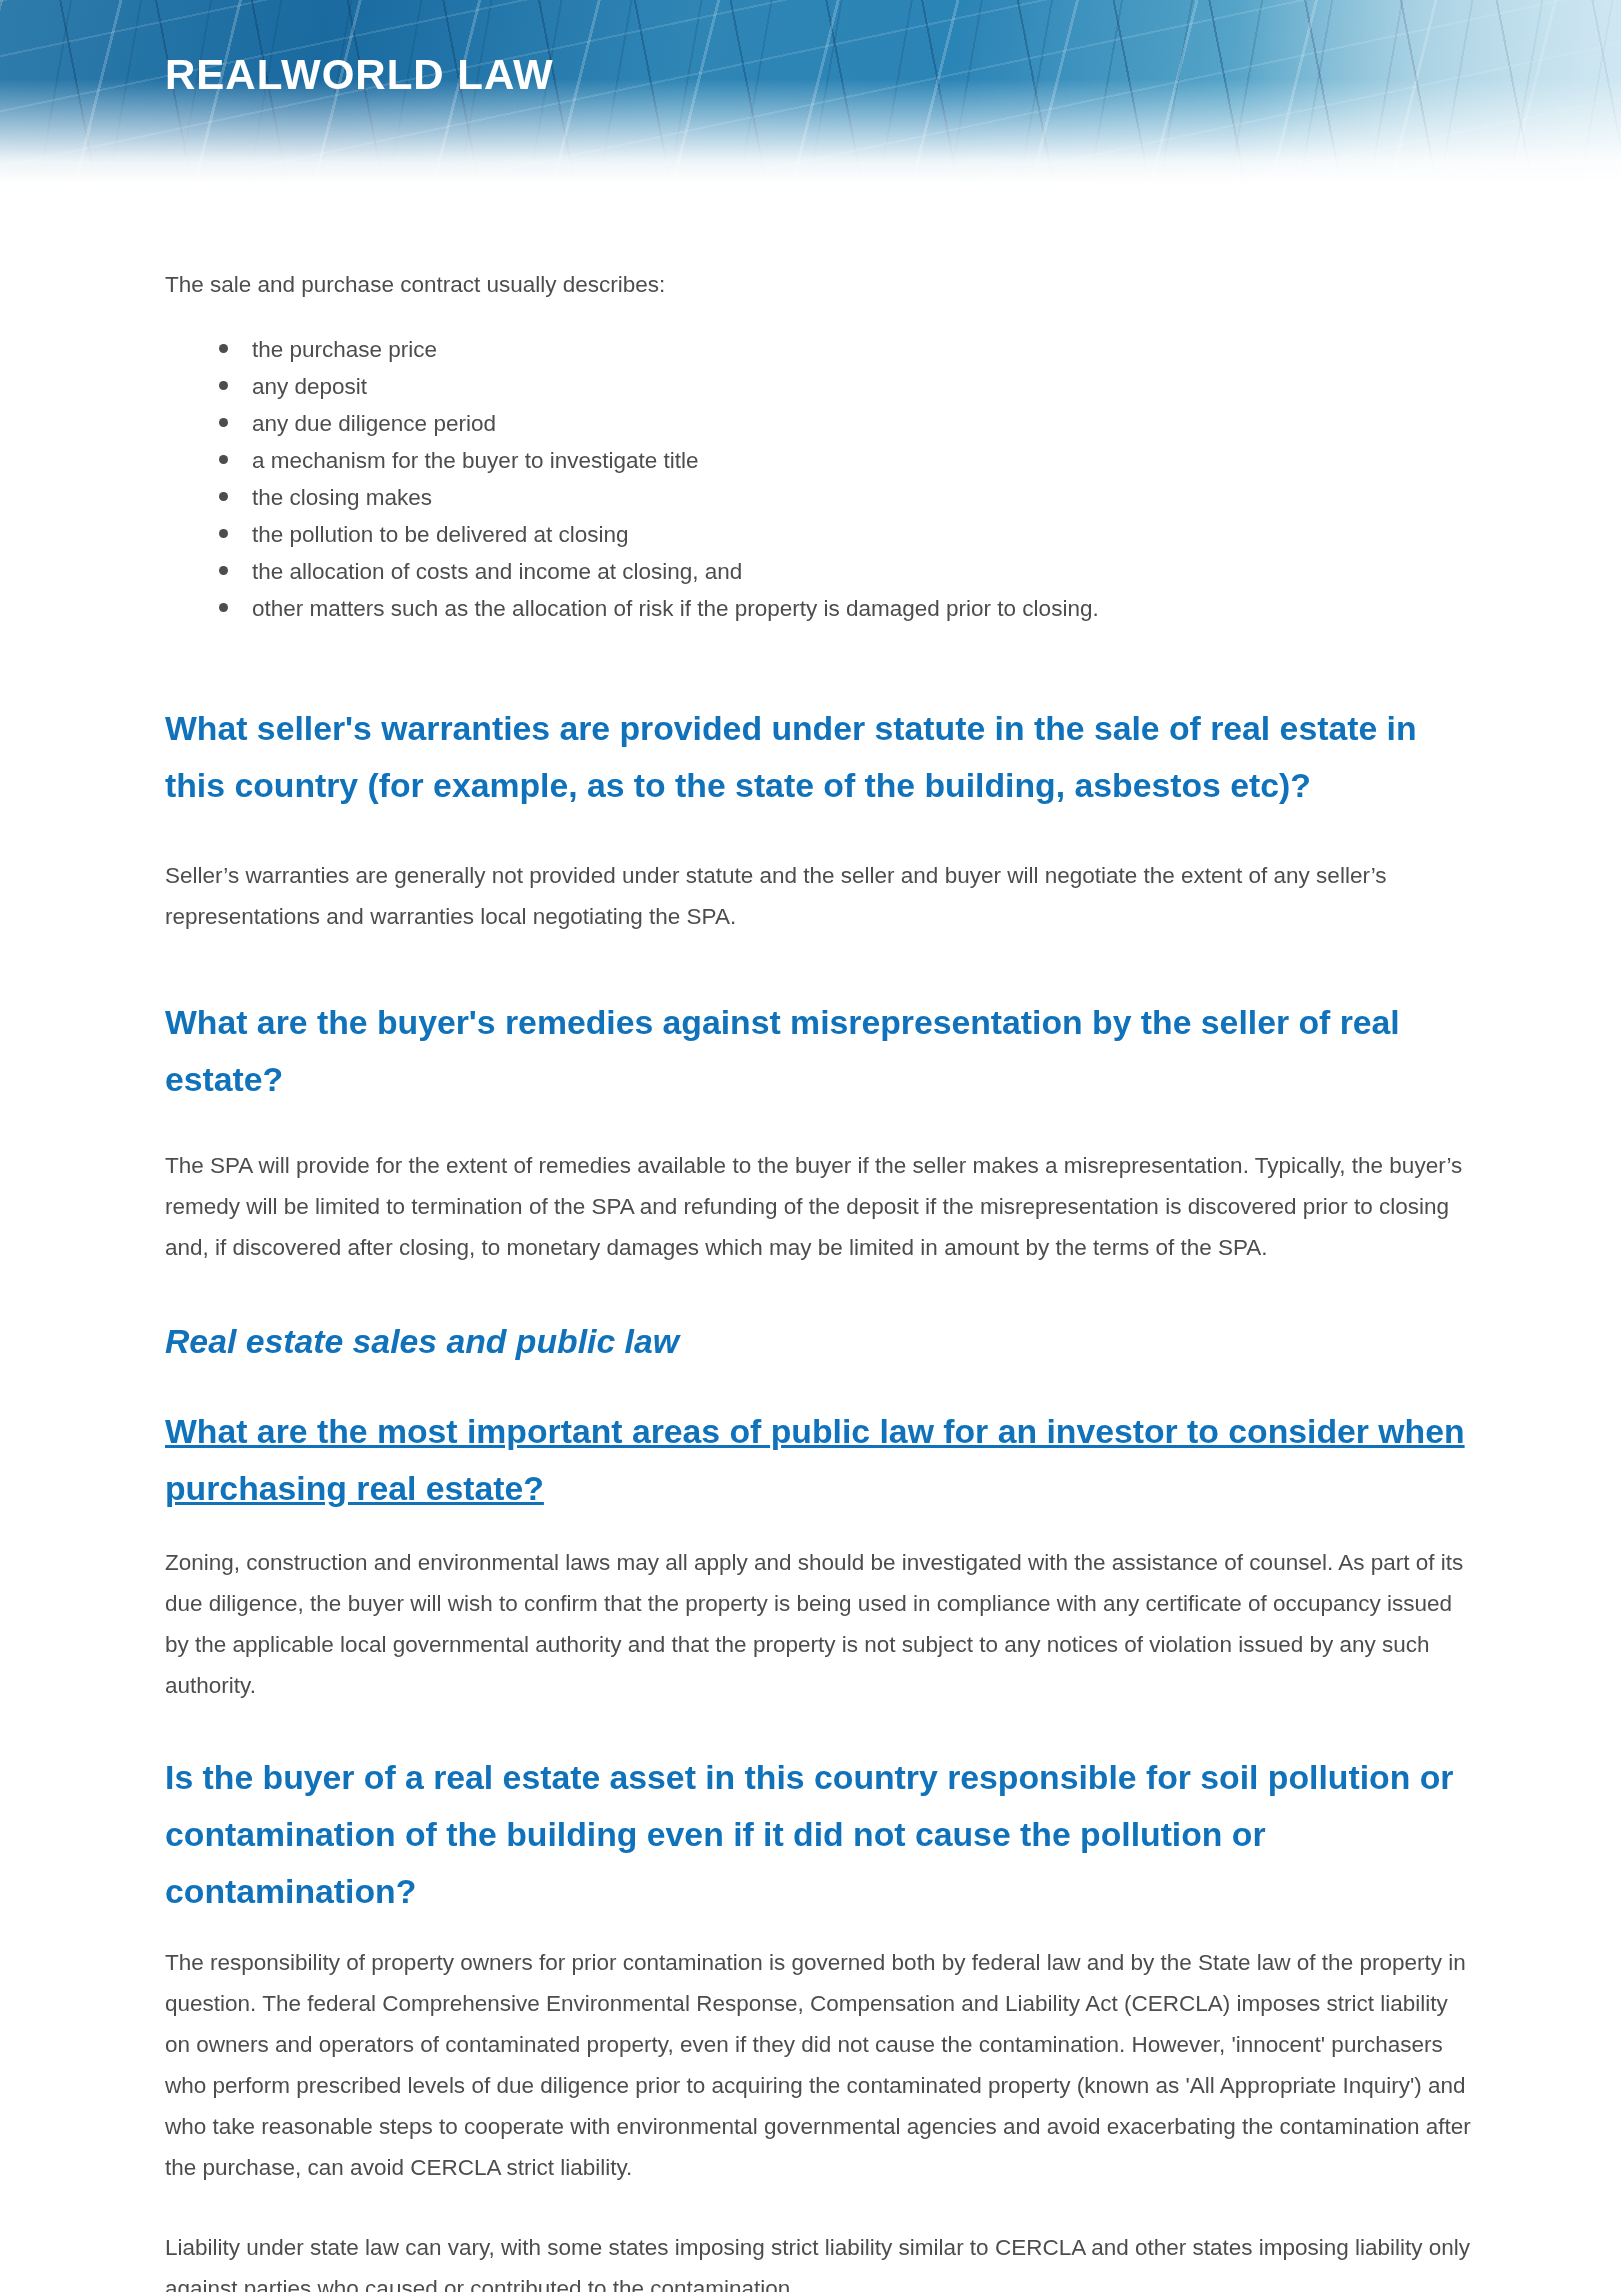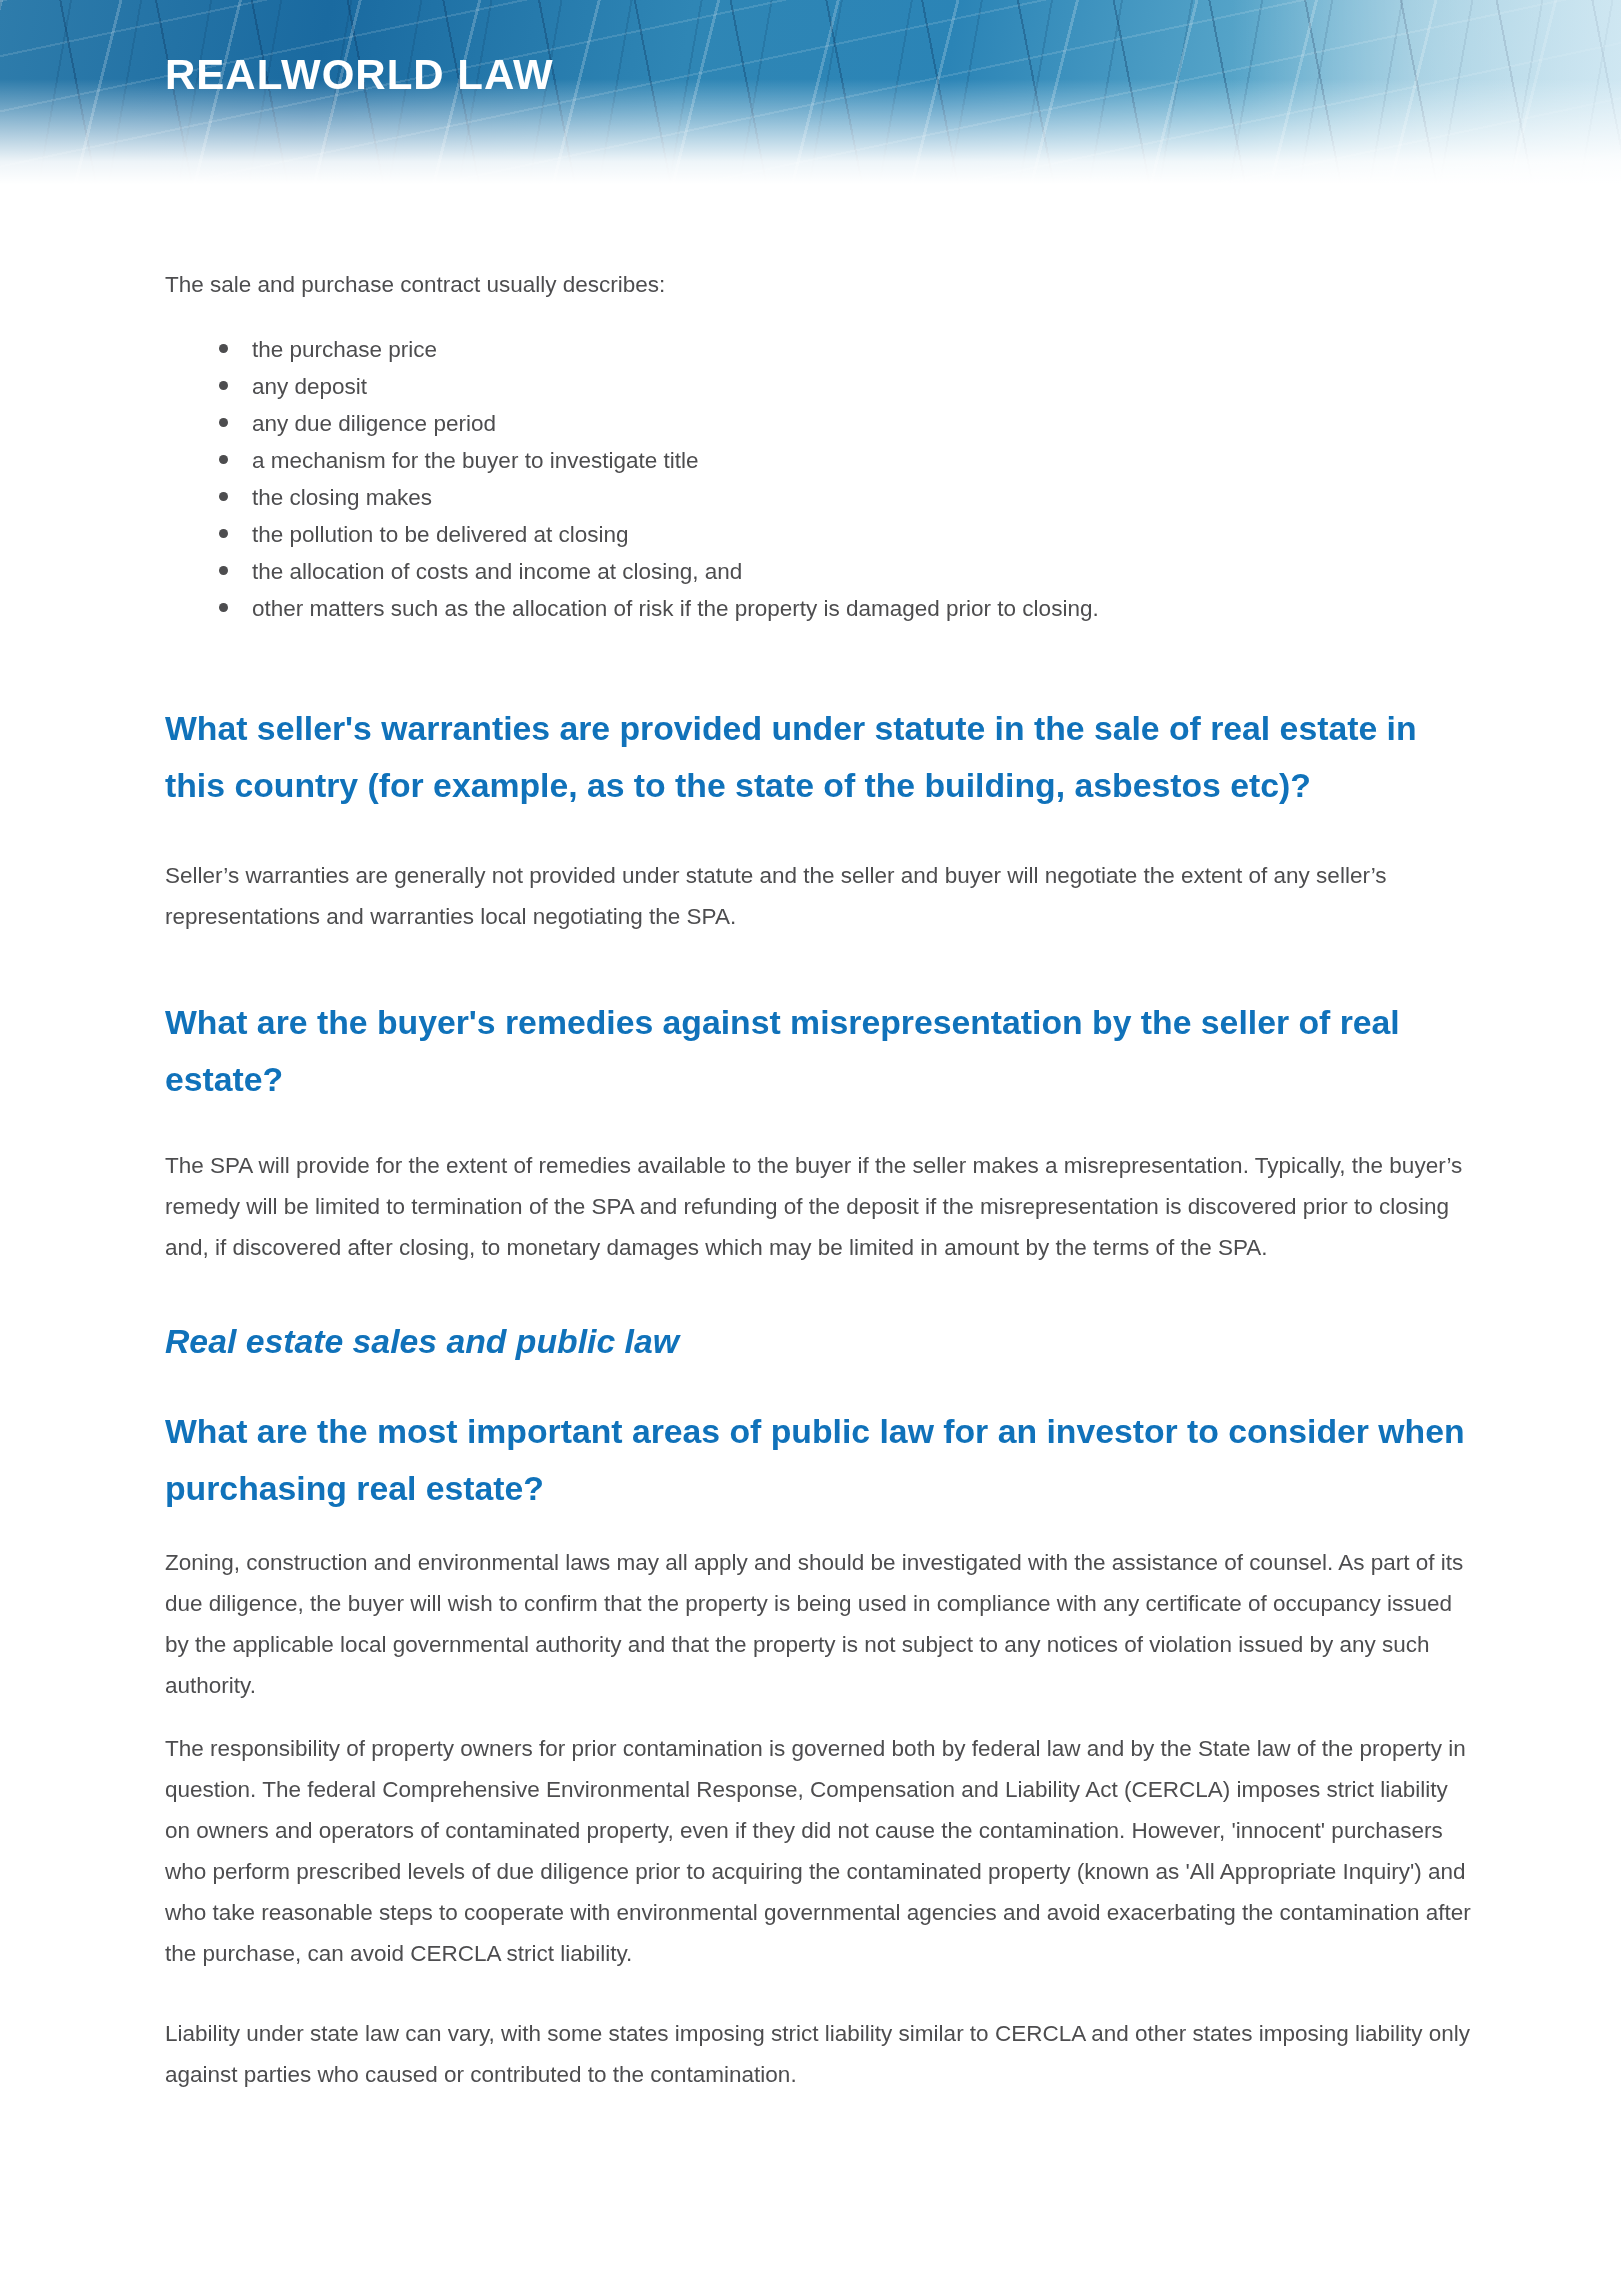--- a/index.html
+++ b/index.html
@@ -76,21 +76,21 @@
     color: #1072BA;
     font-style: italic;
     font-weight: 600;
     line-height: 41px;
   }
   .q1 { margin-top: 73px; }
   .a1 { margin-top: 41px; }
   .q2 { margin-top: 57px; }
   .a2 { margin-top: 37px; }
   .sub { margin-top: 53px; }
-  .q3 { margin-top: 41px; }
+  .q3 { margin-top: 41px; text-decoration: underline; }
   .a3 { margin-top: 25px; }
   .q4 { margin-top: 43px; }
   .a4 { margin-top: 22px; }
   .a5 { margin-top: 39px; }
 </style>
 </head>
 <body>
 
 <div class="header">
   <div class="header-title">REALWORLD LAW</div>
@@ -115,17 +115,18 @@
   <p class="a1">Seller’s warranties are generally not provided under statute and the seller and buyer will negotiate the extent of any seller’s representations and warranties local negotiating the SPA.</p>
 
   <h2 class="question q2">What are the buyer's remedies against misrepresentation by the seller of real estate?</h2>
   <p class="a2">The SPA will provide for the extent of remedies available to the buyer if the seller makes a misrepresentation. Typically, the buyer’s remedy will be limited to termination of the SPA and refunding of the deposit if the misrepresentation is discovered prior to closing and, if discovered after closing, to monetary damages which may be limited in amount by the terms of the SPA.</p>
 
   <h2 class="section-heading sub">Real estate sales and public law</h2>
 
   <h2 class="question q3">What are the most important areas of public law for an investor to consider when purchasing real estate?</h2>
   <p class="a3">Zoning, construction and environmental laws may all apply and should be investigated with the assistance of counsel. As part of its due diligence, the buyer will wish to confirm that the property is being used in compliance with any certificate of occupancy issued by the applicable local governmental authority and that the property is not subject to any notices of violation issued by any such authority.</p>
 
+  <h2 class="question q4">Is the buyer of a real estate asset in this country responsible for soil pollution or contamination of the building even if it did not cause the pollution or contamination?</h2>
   <p class="a4">The responsibility of property owners for prior contamination is governed both by federal law and by the State law of the property in question. The federal Comprehensive Environmental Response, Compensation and Liability Act (CERCLA) imposes strict liability on owners and operators of contaminated property, even if they did not cause the contamination. However, 'innocent' purchasers who perform prescribed levels of due diligence prior to acquiring the contaminated property (known as 'All Appropriate Inquiry') and who take reasonable steps to cooperate with environmental governmental agencies and avoid exacerbating the contamination after the purchase, can avoid CERCLA strict liability.</p>
   <p class="a5">Liability under state law can vary, with some states imposing strict liability similar to CERCLA and other states imposing liability only against parties who caused or contributed to the contamination.</p>
 
 </div>
 
 
 </body></html>

